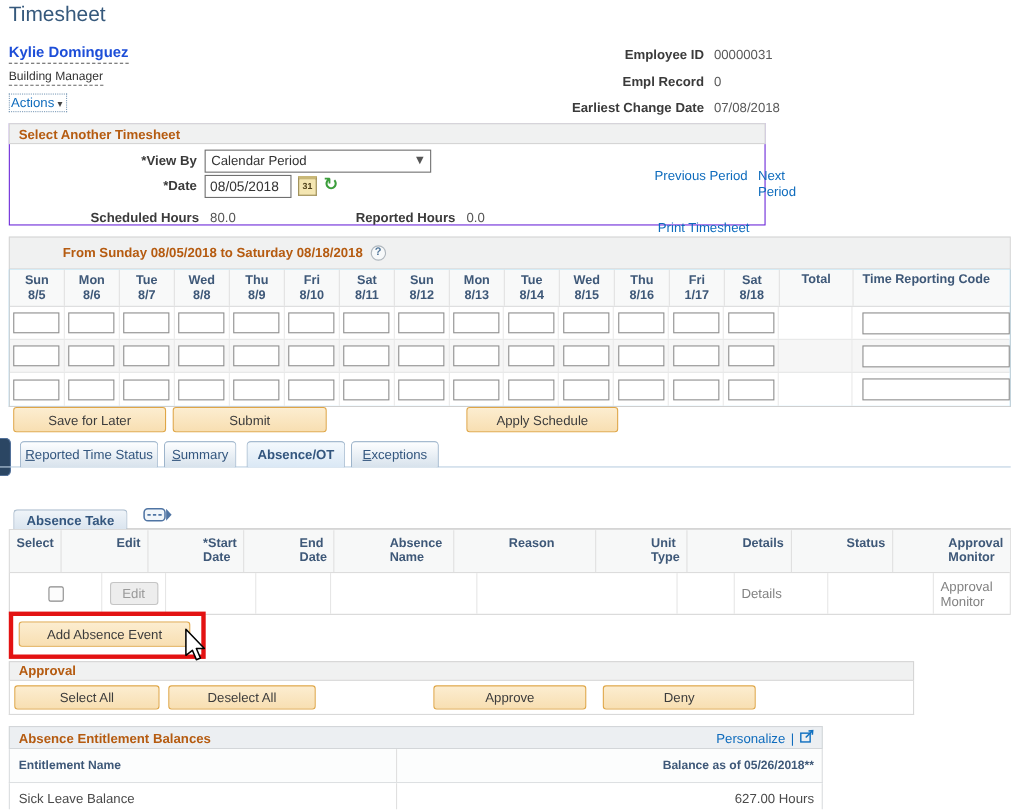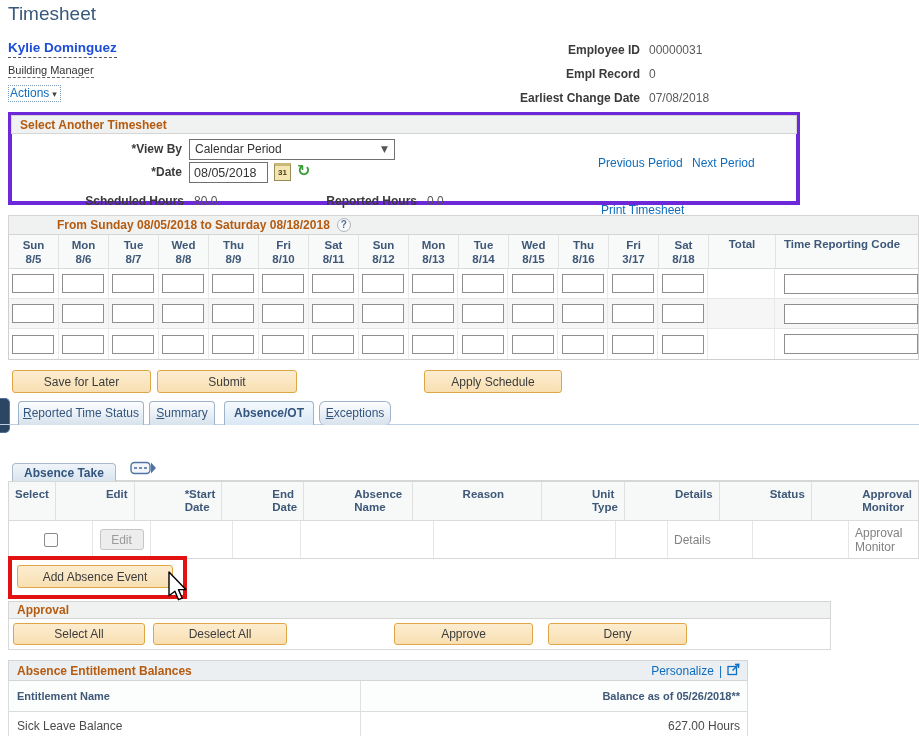--- a/index.html
+++ b/index.html
@@ -26,22 +26,22 @@
   .fval { margin-left:9px; color:#5a5a5a; }
 
   
   .gb-bar { background:#F0F1F1; border:1px solid #D5D5D5; color:#B55B10; font-weight:bold;
             padding-left:8px; display:flex; align-items:center; }
   .help-icon { display:inline-block; width:14px; height:14px; border-radius:50%;
             border:1px solid #AEB6BD; background:#F7F9FA; color:#4E7396; font-size:10px;
             font-weight:bold; text-align:center; line-height:12px; margin-left:7px; cursor:pointer; }
 
   
-  .sel-ts { position:absolute; left:8px; top:112px; width:792px; height:93px;
-            border:4px solid #6d28d9; background:#fff; }
+  .sel-ts { position:absolute; left:8px; top:112px; width:688px; height:93px;
+            border:1px solid #6d28d9; background:#fff; }
   .sel-ts .gb-bar { height:19px; margin:-1px -1px 0 -1px; }
   .sel-body { position:relative; height:72px; }
   .lab { position:absolute; font-weight:bold; color:#3A3A3A; text-align:right; width:170px; left:0; }
   .viewby-select { position:absolute; left:177px; top:5px; width:206px; height:21px;
             border:1px solid #707070; background:#fff; padding:2px 18px 2px 5px; color:#333; cursor:pointer; }
   .viewby-select .arr { position:absolute; right:6px; top:4px; font-size:9px; color:#555; }
   .date-input { position:absolute; left:177px; top:28px; width:79px; height:21px;
             border:1px solid #707070; font:12.5px "Liberation Sans", sans-serif; padding:0 4px; color:#333; }
   .cal-icon { position:absolute; left:262px; top:29px; width:17px; height:18px;
             background:#F4E6B2; border:1px solid #9A8A55; border-top:3px solid #C9B878;
@@ -49,21 +49,21 @@
   .refresh-icon { position:absolute; left:285px; top:27px; color:#3C9E3C; font-size:16px;
             font-weight:bold; cursor:pointer; }
   .hrs-val { position:absolute; color:#555; }
   .link { color:#0F6CBD; cursor:pointer; text-decoration:none; }
   .prev-link { position:absolute; left:586px; top:22px; }
   .next-link { position:absolute; left:680px; top:22px; }
   .print-link { position:absolute; left:589px; top:69px; }
 
   
   .tsgrid { position:absolute; left:8px; top:215px; width:911px; }
-  .tsgrid .gb-bar { height:20px;padding-left:48px; }
+  .tsgrid .gb-bar { height:30px;padding-left:48px; }
   .grid-table { border:1px solid #CFCFCF; border-top:none; background:#7dd3fc; }
   .grid-hdr { display:flex; height:34px; background:#F8F9F9; border-bottom:1px solid #DADADA; }
   .daycell { width:50px; border-right:1px solid #E2E2E2; text-align:center; font-weight:bold;
              color:#3E5878; font-size:11.5px; line-height:14px; padding-top:3px; }
   .totalcell { width:67px; border-right:1px solid #E2E2E2; text-align:center; font-weight:bold;
              color:#3E5878; font-size:11.5px; padding-top:3px; }
   .trchead { flex:1; font-weight:bold; color:#3E5878; font-size:11.5px; padding:3px 0 0 8px; }
   .gridrow { display:flex; height:30px; border-bottom:1px solid #E6E6E6; background:#fff; }
   .gridrow.alt { background:#F6F6F6; }
   .gridrow:last-child { border-bottom:none; }
@@ -88,21 +88,21 @@
   .tabstrip { position:absolute; left:0; top:399px; width:919px; height:26px;
               border-bottom:1px solid #BCCFE2; }
   .ptab { position:absolute; top:2px; height:24px; border:1px solid #9DB4CB; border-bottom:none;
           border-radius:4px 4px 0 0; background:linear-gradient(#FDFEFF,#D7E2EC);
           color:#33567E; text-align:center; line-height:22px; cursor:pointer; }
   .ptab.active { background:linear-gradient(#F4F9FD,#DAE8F5); font-weight:bold; }
   .ptab .u { text-decoration:underline; }
   .ptab-1 { left:18px;  width:126px; }
   .ptab-2 { left:149px; width:66px; }
   .ptab-3 { left:224px; width:90px; }
-  .ptab-4 { left:319px; width:72px;border-radius:6px; }
+  .ptab-4 { left:319px; width:80px; }
   .drawer-handle { position:absolute; left:0; top:398px; width:10px; height:35px;
           background:#2B4663; border:1px solid #51709A; border-left:none; border-radius:0 5px 5px 0; cursor:pointer; }
 
   
   .abs-bar { position:absolute; left:20px; top:440px; width:911px; height:28px;margin-top:40px; }
   .abs-tabrow { position:absolute; left:8px; top:461px; height:20px; }
   .abstab { display:inline-block; margin-left:4px; width:104px; height:20px;
             background:linear-gradient(#EFF4F9,#D8E3EE); border:1px solid #A8BACC; border-bottom:none;
             border-radius:4px 4px 0 0; text-align:center; font-weight:bold; color:#33567E;
             line-height:19px; cursor:pointer; }
@@ -239,21 +239,21 @@
               <div>Tue</div>
               <div>8/14</div>
             </div><div class="daycell">
               <div>Wed</div>
               <div>8/15</div>
             </div><div class="daycell">
               <div>Thu</div>
               <div>8/16</div>
             </div><div class="daycell">
               <div>Fri</div>
-              <div>3/17</div>
+              <div>1/17</div>
             </div><div class="daycell">
               <div>Sat</div>
               <div>8/18</div>
             </div></span>
         <div class="totalcell">Total</div>
         <div class="trchead">Time Reporting Code</div>
       </div>
       <div id="grid-rows">
           <div class="gridrow">
             <div class="gcell">

